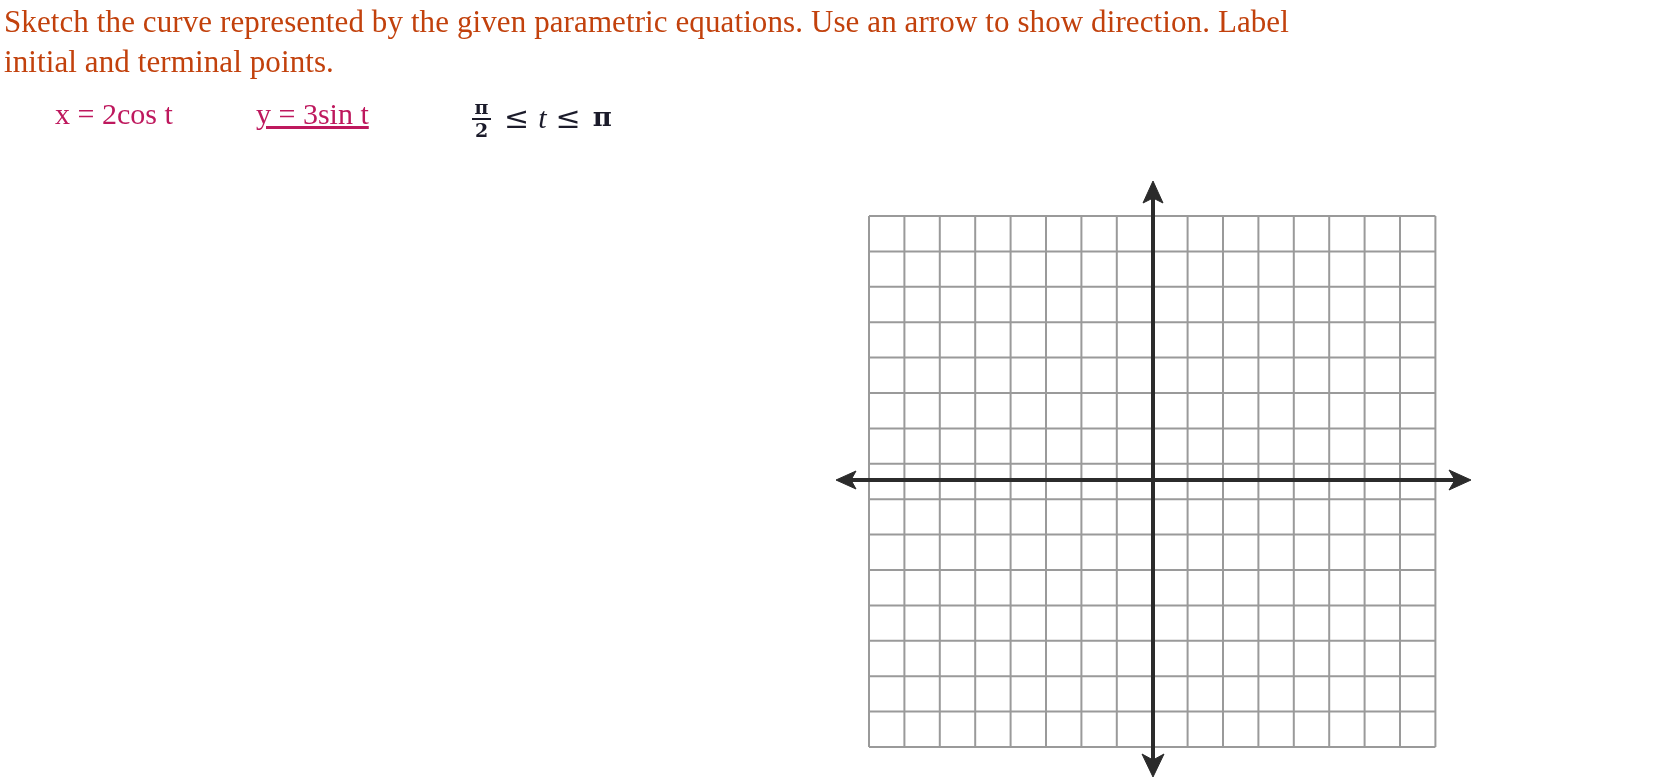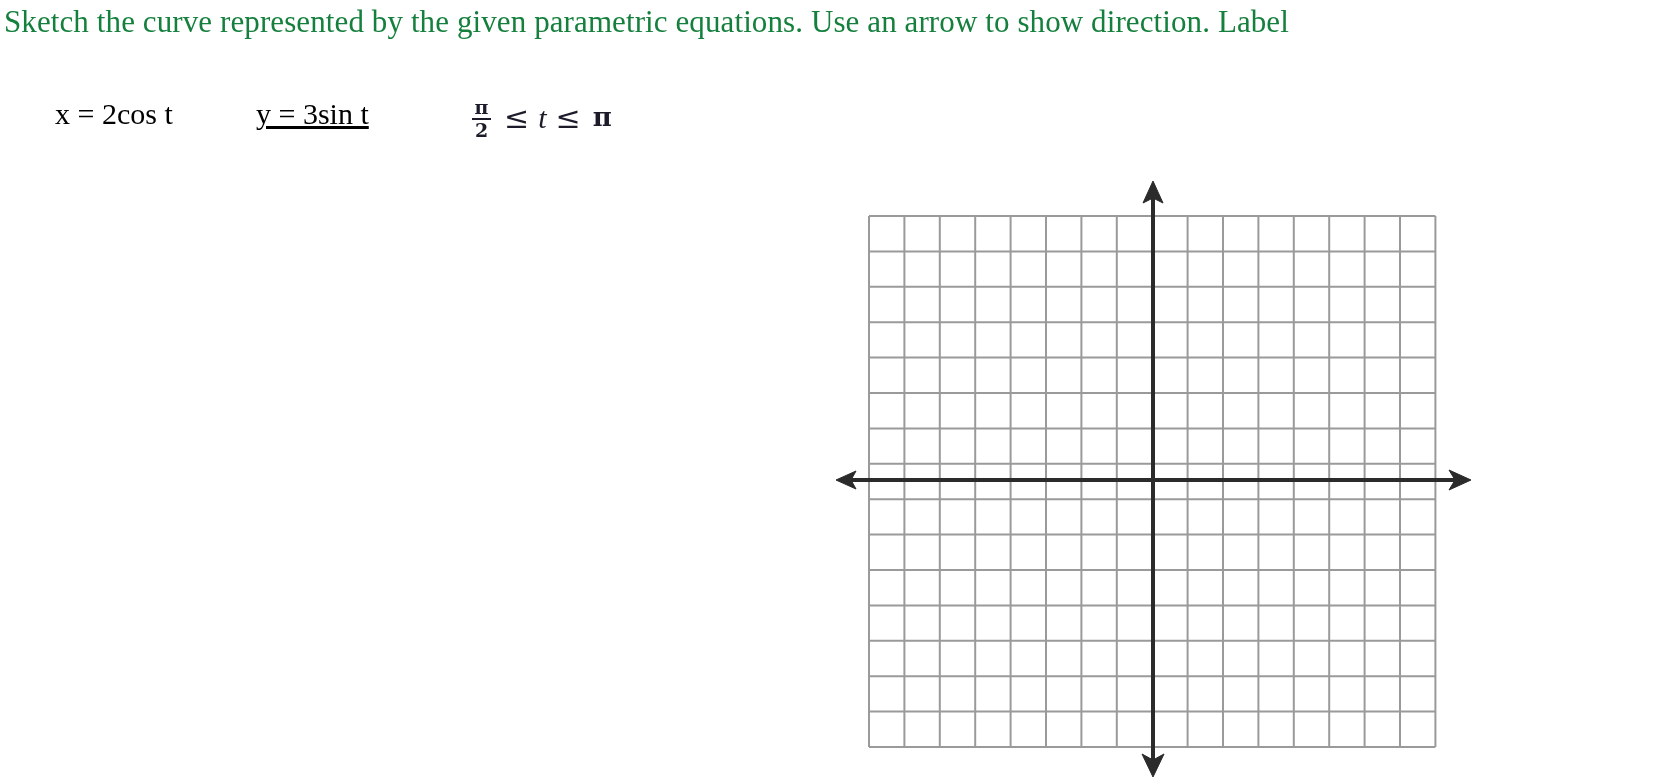--- a/index.html
+++ b/index.html
@@ -22,37 +22,37 @@
     position: absolute;
     left: 4px;
     top: 2px;
     width: 1670px;
   }
   .prompt-line {
     font-size: 31px;
     line-height: 40px;
     letter-spacing: 0.1px;
     white-space: nowrap;
-    color: #15803d;
+    color: #c2410c;
   }
 
   
   #equation-row {
     position: absolute;
     left: 0;
     top: 92px;
     width: 1670px;
     height: 56px;
   }
   .eq {
     position: absolute;
     font-size: 30px;
     line-height: 36px;
     white-space: nowrap;
-    color: #000000;
+    color: #be185d;
   }
   #eq-x { left: 55px; top: 4px; }
   #eq-y { left: 256px; top: 4px; text-decoration: underline; }
 
   #eq-domain {
     position: absolute;
     left: 472px;
     top: 0px;
     display: flex;
     align-items: center;
@@ -118,20 +118,21 @@
   }
   #graph-svg {
     display: block;
   }
 </style>
 </head>
 <body>
 
 <div id="problem-statement">
   <div class="prompt-line">Sketch the curve represented by the given parametric equations. Use an arrow to show direction. Label</div>
+  <div class="prompt-line">initial and terminal points.</div>
 </div>
 
 <div id="equation-row">
 
   <div class="eq" id="eq-x">
     <span>x = 2cos t</span>
   </div>
 
   <div class="eq" id="eq-y">
     <span>y = 3sin t</span>

